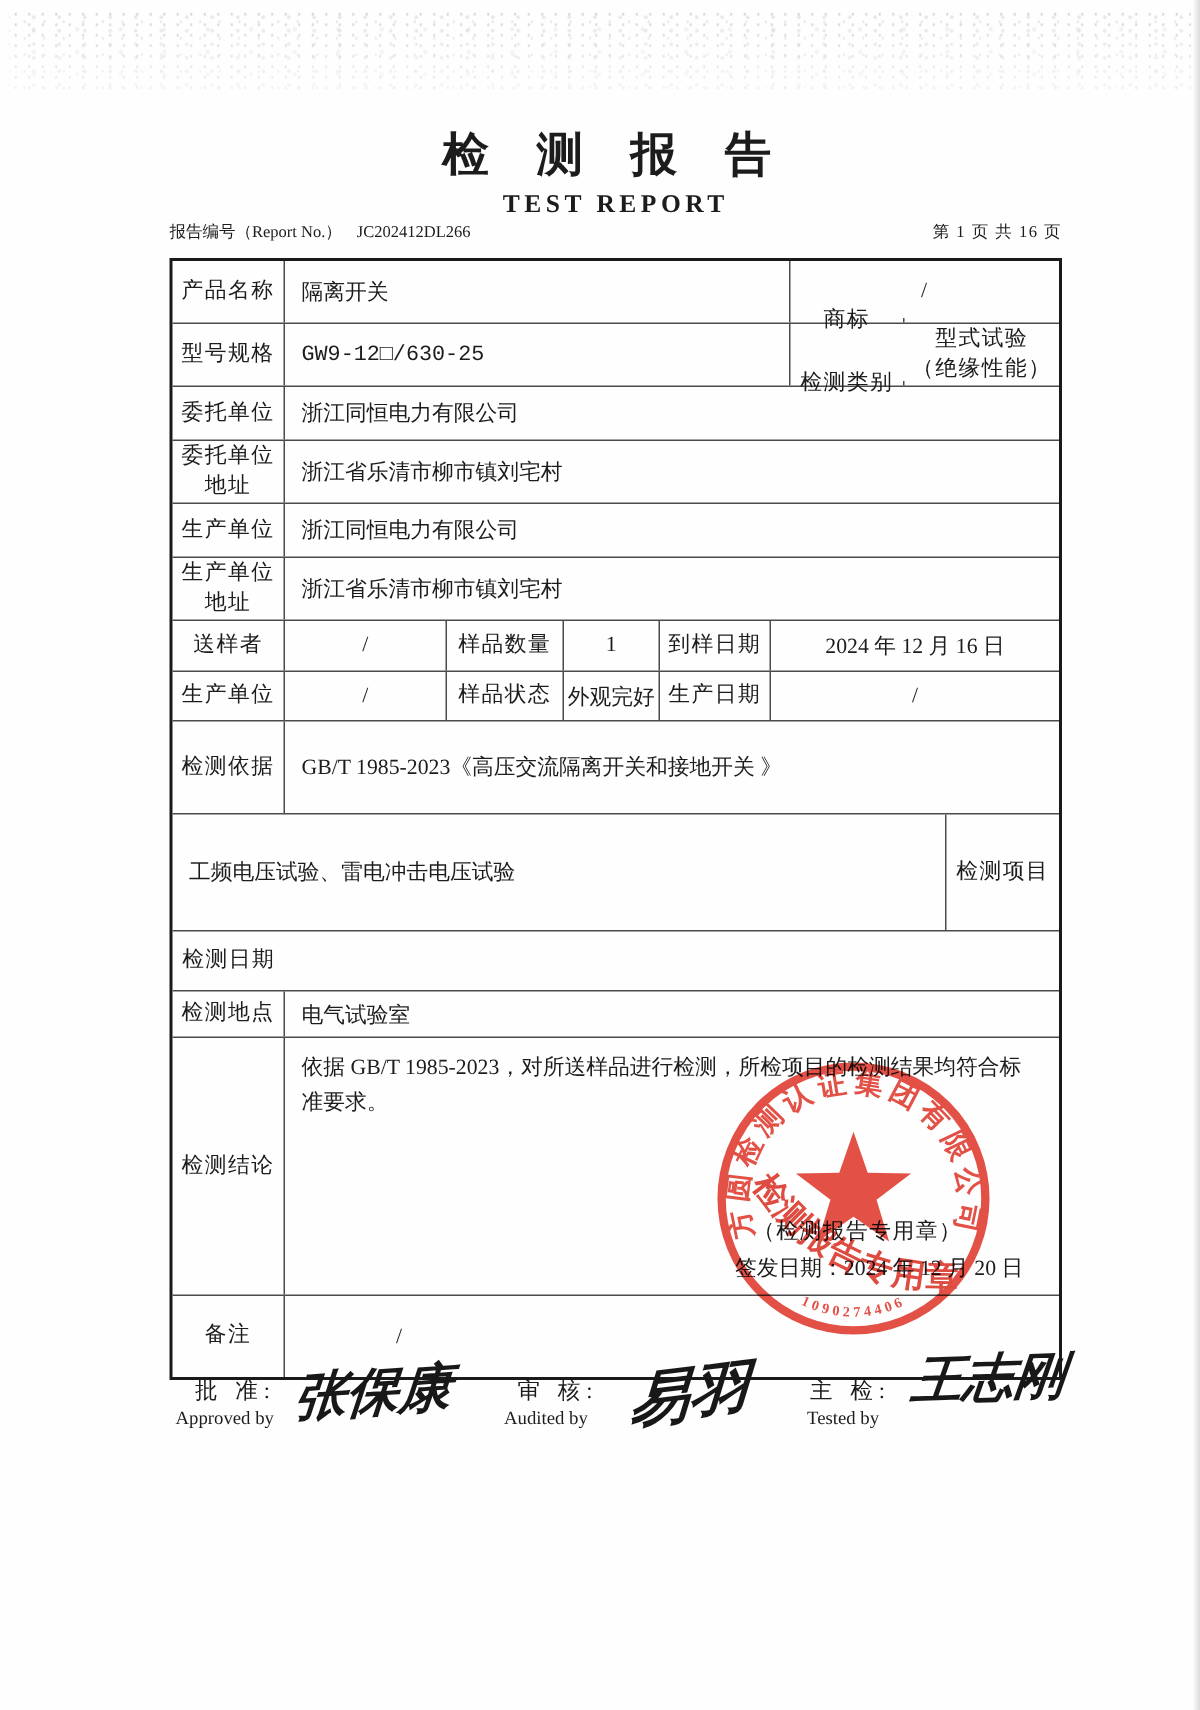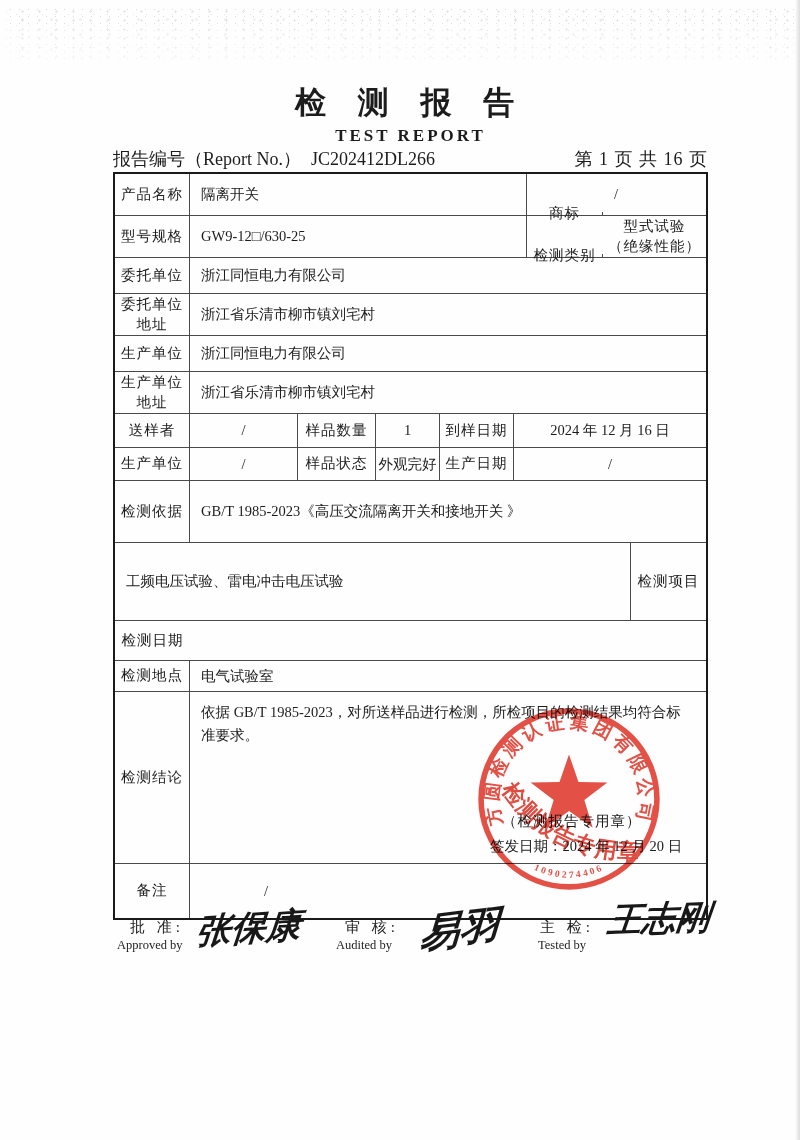--- a/index.html
+++ b/index.html
@@ -23,36 +23,36 @@
     -webkit-mask-image: linear-gradient(to bottom, rgba(0,0,0,.95), rgba(0,0,0,.3));
   }
   .edge-right { position:absolute; right:0; top:0; width:5px; height:1140px;
     background:linear-gradient(to left, rgba(120,120,120,.25), rgba(120,120,120,0)); }
 
   .title { position:absolute; left:113px; top:82px; width:595px; text-align:center;
     font-size:31px; font-weight:bold; letter-spacing:12px; }
   .subtitle { position:absolute; left:113px; top:126px; width:595px; text-align:center;
     font-size:17px; font-weight:bold; letter-spacing:3px; }
   .report-line { position:absolute; left:113px; top:147px; width:595px;
-    display:flex; align-items:baseline; font-size:18px; }
+    display:flex; align-items:baseline; font-size:11px; }
   .report-line .no { margin-left:10px; }
   .report-line .pg { margin-left:auto; letter-spacing:1px; }
 
   
   .tbl { position:absolute; left:113px; top:172px; width:595px; border:2px solid #1a1a1a; background:transparent; }
   .row { display:flex; border-bottom:1px solid #4a4a4a; align-items:stretch; }
   .row:last-child { border-bottom:none;gap:36px; }
   .cell { border-right:1px solid #4a4a4a; display:flex; align-items:center; font-size:14.5px; }
   .cell:last-child { border-right:none; }
   .lab { width:75px; flex:0 0 75px; justify-content:center; text-align:center; letter-spacing:1px; flex-direction:column; line-height:1.35; }
   .val { padding-left:11px; }
   .ctr { justify-content:center; padding-left:0; text-align:center; }
   .flx { flex:1 1 auto; }
   
-  .w-v1 { width:337px; flex:0 0 337px; }
+  .w-v1 { width:337px; flex:0 0 337px;font-family:Liberation Mono, monospace; }
   .w-l2 { width:76px; flex:0 0 76px;margin-top:38px; }
   
   .s-v1 { width:108px; flex:0 0 108px; }
   .s-l2 { width:78px; flex:0 0 78px; }
   .s-v2 { width:64px; flex:0 0 64px; }
   .s-l3 { width:74px; flex:0 0 74px; }
 
   .h35{height:42px} .h42{height:42px} .h36{height:36px} .h34{height:34px}
   .h33{height:33px} .h62{height:62px} .h78{height:78px} .h40{height:40px}
   .h31{height:31px} .h172{height:172px} .h54{height:54px}

